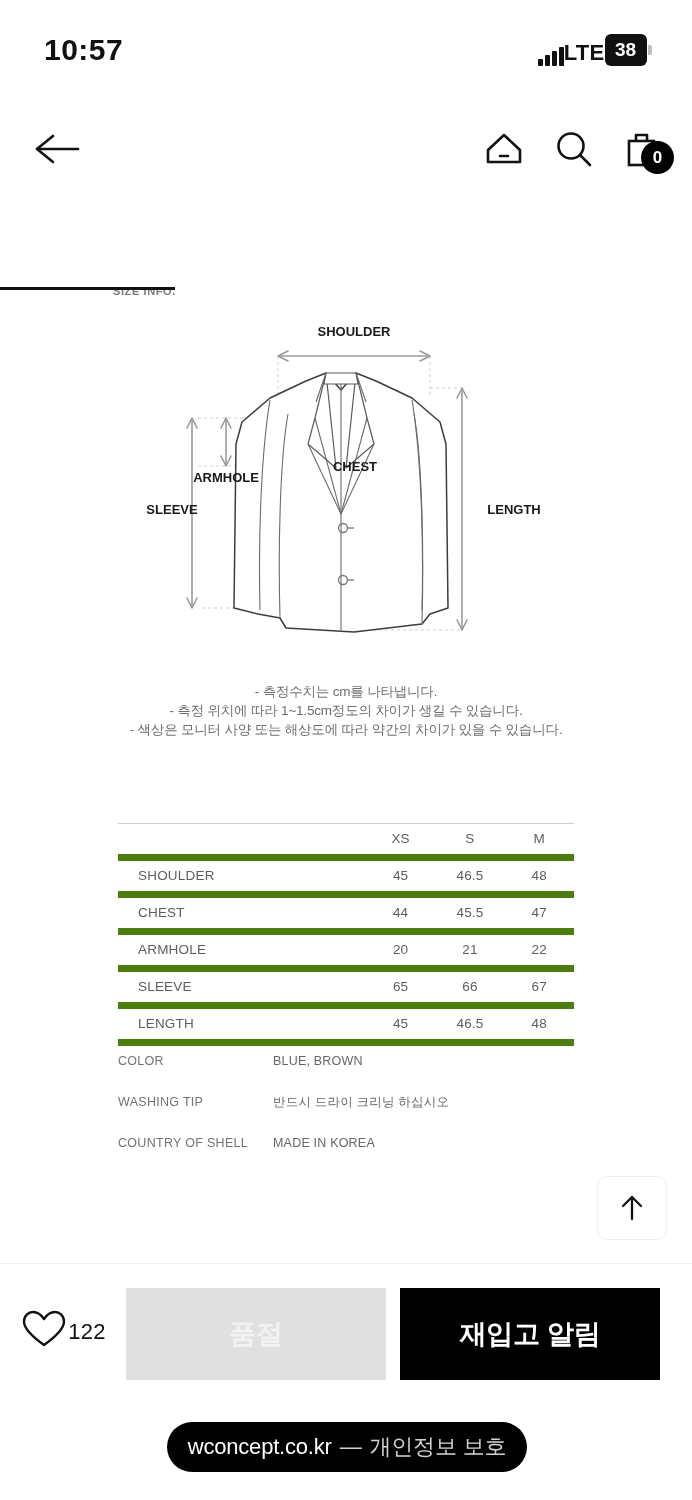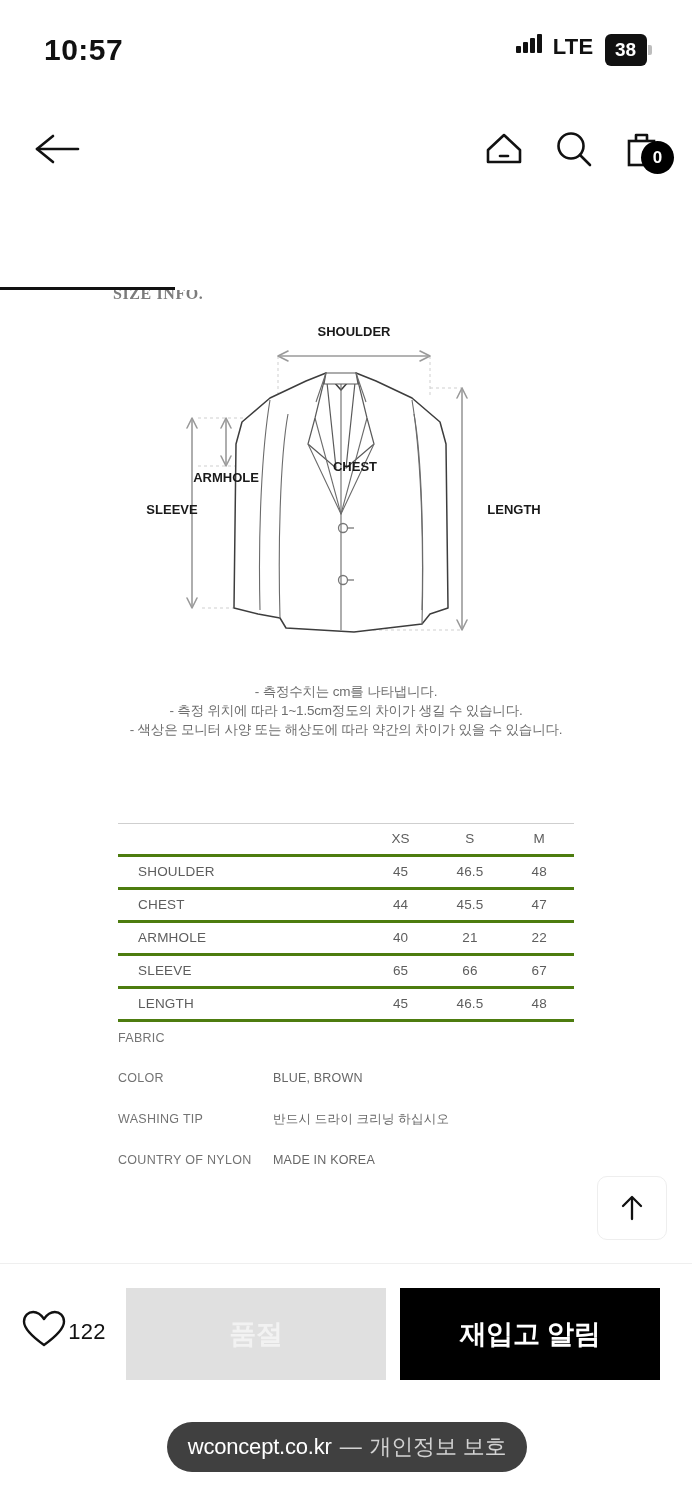--- a/index.html
+++ b/index.html
@@ -13,21 +13,21 @@
 
   
   .statusbar {
     position: absolute; top: 0; left: 0; width: 692px; height: 100px;
     display: flex; align-items: center; justify-content: space-between;
     padding: 0 40px 0 44px;
   }
   .status-time {
     font-size: 30px; font-weight: 600; color: #111; letter-spacing: 0.5px;
   }
-  .status-right { display: flex; align-items: flex-start; gap: 11px; }
+  .status-right { display: flex; align-items: flex-end; }
   .sig { display: flex; align-items: flex-end; gap: 2.5px; height: 19px; }
   .sig i { display:block; width: 4.5px; background: #111; border-radius: 1px; }
   .sig i:nth-child(1){ height: 7px; }
   .sig i:nth-child(2){ height: 11px; }
   .sig i:nth-child(3){ height: 15px; }
   .sig i:nth-child(4){ height: 19px; }
   .lte { font-size: 22px; font-weight: 600; color: #111; letter-spacing: .3px; }
   .battery { position: relative; display:flex; align-items:center; }
   .battery-body {
     background: #111; color: #fff; border-radius: 6px;
@@ -72,38 +72,38 @@
   }
   .tabs-hairline {
     position: absolute; left: 0; top: 290px; width: 692px; height: 1px; background: #ececec;
   }
 
   
   .content { position: absolute; top: 290px; left: 0; width: 692px; height: 973px; overflow: hidden; background:#fff; }
 
   .size-info-label {
     position: absolute; left: 113px; top: -5px;
-    font-size: 16px; font-weight: 700; color: #7c7c7c; letter-spacing: .6px; font-family: Liberation Serif, serif;
+    font-size: 11px; font-weight: 700; color: #7c7c7c; letter-spacing: .6px;
   }
 
   .diagram { position: absolute; left: 130px; top: 28px; width: 420px; height: 340px; }
 
   .notes { position: absolute; left: 0; top: 392px; width: 692px; text-align: center; }
   .note {
     font-size: 13.5px; color: #6e6e6e; line-height: 19px; letter-spacing: -0.2px;
   }
 
   
   .size-table {
     position: absolute; left: 118px; top: 533px; width: 456px;
     border-collapse: collapse;
   }
   .size-table th, .size-table td {
     font-size: 13.5px; color: #5d5d5d; font-weight: 400;
-    padding: 7px 0 8px; border-bottom: 3px solid #4d7c0f;
+    padding: 7px 0 8px; border-bottom: 7px solid #4d7c0f;
     text-align: center; letter-spacing: .2px;
   }
   .size-table thead th { border-top: 1px solid #cfcfcf; }
   .size-table .rowhead { text-align: left; padding-left: 20px; width: 236px; }
   .size-table th.colh { width: 66px; }
 
   
   .specs { position: absolute; left: 118px; top: 740px; width: 470px; }
   .spec-row { display: flex; margin-bottom: 23px; }
   .spec-label {
@@ -143,21 +143,21 @@
   .btn-restock {
     width: 260px; height: 92px; background: #000; color: #fff;
     display:flex; align-items:center; justify-content:center;
     font-size: 27px; font-weight: 700; letter-spacing: -0.3px;
     margin-left: 14px;
   }
 
   
   .domain-toast {
     position: absolute; left: 167px; top: 1422px; width: 360px; height: 50px;
-    background: #404040; border-radius: 25px;
+    background: #000000; border-radius: 25px;
     display: flex; align-items: center; justify-content: center;
     font-size: 22px; color: #ffffff; letter-spacing: -0.2px;
   }
   .domain-toast .dim { color: #d2d2d2; margin-left: 8px; }
 </style>
 </head>
 <body>
 
 <div class="phone">
 
@@ -317,57 +317,56 @@
           <td>48</td>
         </tr>
         <tr>
           <td class="rowhead">CHEST</td>
           <td>44</td>
           <td>45.5</td>
           <td>47</td>
         </tr>
         <tr>
           <td class="rowhead">ARMHOLE</td>
-          <td>40</td>
+          <td>20</td>
           <td>21</td>
           <td>22</td>
         </tr>
         <tr>
           <td class="rowhead">SLEEVE</td>
           <td>65</td>
           <td>66</td>
           <td>67</td>
         </tr>
         <tr>
           <td class="rowhead">LENGTH</td>
           <td>45</td>
           <td>46.5</td>
           <td>48</td>
         </tr>
       </tbody>
     </table>
 
     <div class="specs">
       <div class="spec-row">
-        <div class="spec-label">FABRIC</div>
       </div>
       <div class="spec-row">
         <div class="spec-label">COLOR</div>
         <div class="spec-value">
           <div>BLUE, BROWN</div>
         </div>
       </div>
       <div class="spec-row">
         <div class="spec-label">WASHING TIP</div>
         <div class="spec-value">
           <div>반드시 드라이 크리닝 하십시오</div>
         </div>
       </div>
       <div class="spec-row">
-        <div class="spec-label">COUNTRY OF NYLON</div>
+        <div class="spec-label">COUNTRY OF SHELL</div>
         <div class="spec-value">
           <div>MADE IN KOREA</div>
         </div>
       </div>
     </div>
 
   </div>
 
   <div class="fab">
     <svg width="30" height="32" viewBox="0 0 30 32">

